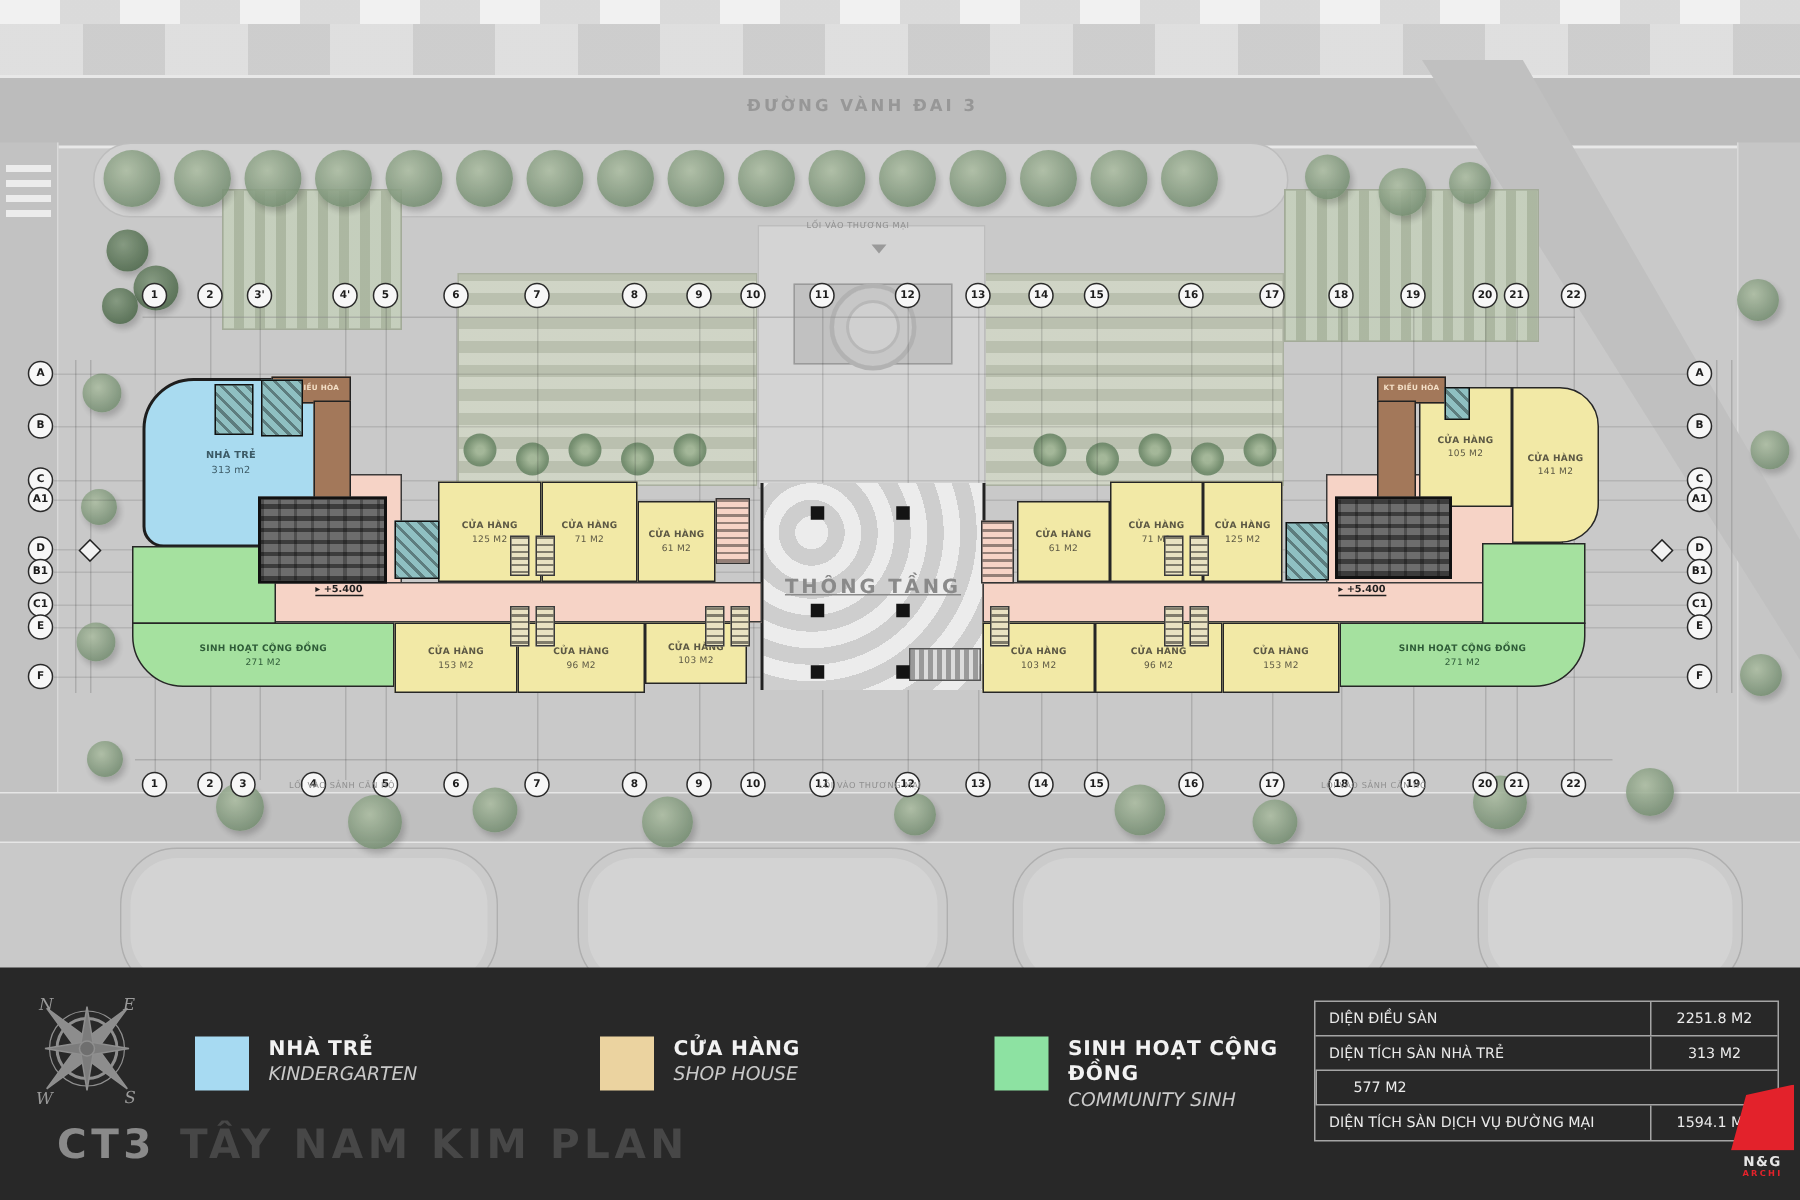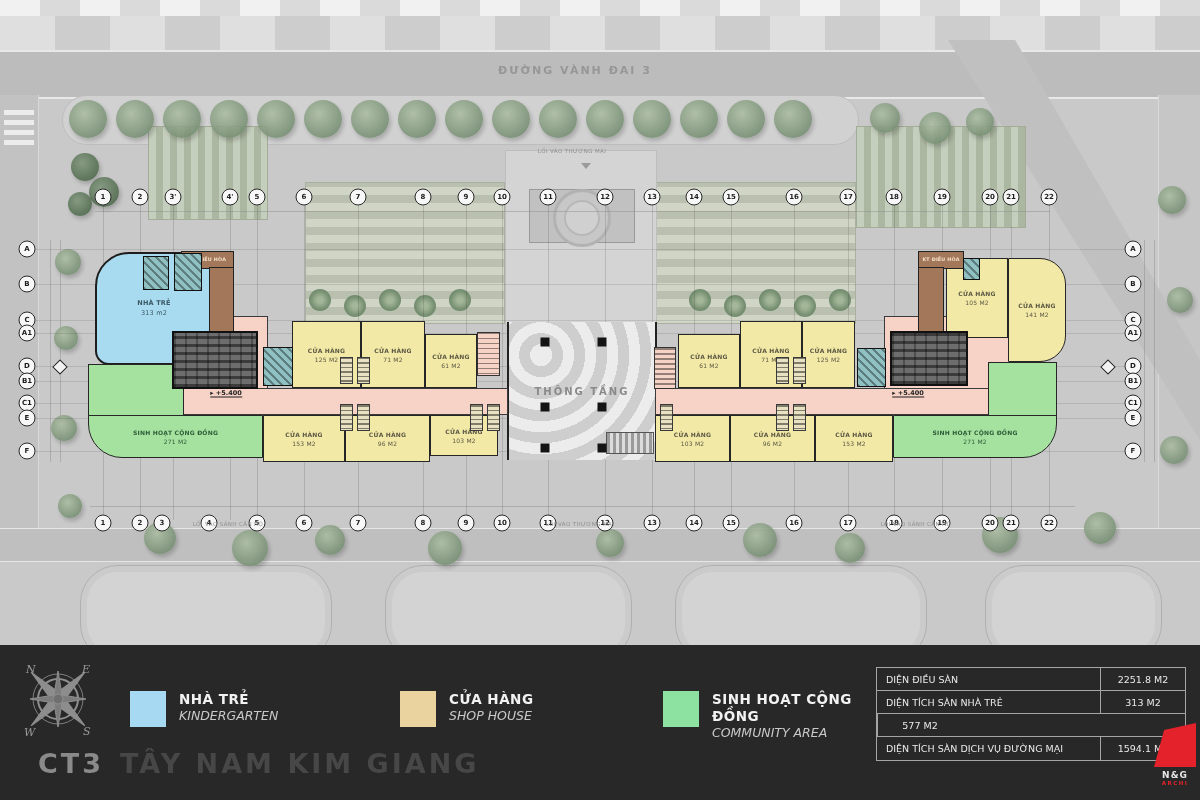--- a/index.html
+++ b/index.html
@@ -73,21 +73,21 @@
     background-image:repeating-linear-gradient(180deg,rgba(0,0,0,.45) 0 1.5px,rgba(0,0,0,0) 1.5px 4.5px);}
   .room-label{position:absolute;inset:0;display:flex;flex-direction:column;justify-content:center;align-items:center;
     text-align:center;font-size:6px;line-height:1.5;color:#5c5844;letter-spacing:.2px;z-index:5;pointer-events:none;}
   .room-label span:first-child{font-weight:bold;}
   .kindergarten .room-label{color:#3c5a66;font-size:6.5px;}
   .community .room-label{color:#2f5c38;}
   .kt .room-label{color:#f4e0c8;font-size:4.8px;line-height:1.1;}
   .void{position:absolute;left:507px;top:322px;width:146px;height:138px;background:#d9d9d9;
     border-left:2px solid #222;border-right:2px solid #222;display:flex;align-items:center;justify-content:center;
     background-image:repeating-radial-gradient(circle at 22% 24%,rgba(255,255,255,.5) 0 11px,rgba(0,0,0,.05) 11px 22px);z-index:1;}
-  .void span{font-size:10px;font-weight:bold;letter-spacing:2px;color:#8a8a8a;}
+  .void span{font-size:13px;font-weight:bold;letter-spacing:2px;color:#8a8a8a;text-decoration:underline;}
   .column{position:absolute;width:9px;height:9px;background:#141414;transform:translate(-50%,-50%);z-index:5;}
   .escalator{position:absolute;left:606px;top:432px;width:46px;height:20px;border:1px solid #555;z-index:5;
     background:repeating-linear-gradient(90deg,#9a9a9a 0 3px,#dcdcdc 3px 6px);}
   .level-marker{position:absolute;font-size:6.5px;font-weight:bold;color:#1e1e1e;z-index:6;
     border-bottom:1px solid #1e1e1e;transform:translate(-50%,-50%);white-space:nowrap;}
   .entrance{position:absolute;font-size:5.5px;color:#8f8f8f;transform:translate(-50%,-50%);
     white-space:nowrap;letter-spacing:.4px;z-index:6;}
   .entry-arrow{position:absolute;width:0;height:0;border-left:5px solid transparent;border-right:5px solid transparent;
     border-top:6px solid #9a9a9a;transform:translate(-50%,-50%);z-index:6;}
   
@@ -489,21 +489,21 @@
           <div class="legend-swatch" style="background:#ebd3a0"></div>
           <div class="">
             <div class="legend-label">CỬA HÀNG</div>
             <div class="legend-sublabel">SHOP HOUSE</div>
           </div>
         </div>
         <div class="legend-item" style="left:663px">
           <div class="legend-swatch" style="background:#8de2a2"></div>
           <div class="">
             <div class="legend-label">SINH HOẠT CỘNG ĐỒNG</div>
-            <div class="legend-sublabel">COMMUNITY AREA</div>
+            <div class="legend-sublabel">COMMUNITY SINH</div>
           </div>
         </div>
       </div>
     <div id="stats">
         <div class="stat-row">
           <div class="stat-label">DIỆN ĐIỀU SÀN</div>
           <div class="stat-value">2251.8 M2</div>
         </div>
         <div class="stat-row">
           <div class="stat-label">DIỆN TÍCH SÀN NHÀ TRẺ</div>
@@ -516,16 +516,16 @@
           <div class="stat-label">DIỆN TÍCH SÀN DỊCH VỤ ĐƯỜNG MẠI</div>
           <div class="stat-value">1594.1 M2</div>
         </div>
       </div>
     <div id="logo">
       <div class="logo-shape"></div>
       <div class="logo-text">N&amp;G</div>
       <div class="logo-sub">ARCHI</div>
     </div>
     <div id="project-title">
-      <span id="ct3">CT3</span><span id="pname">TÂY NAM KIM GIANG</span>
+      <span id="ct3">CT3</span><span id="pname">TÂY NAM KIM PLAN</span>
     </div>
   </div>
 </div>
 
 </body></html>

